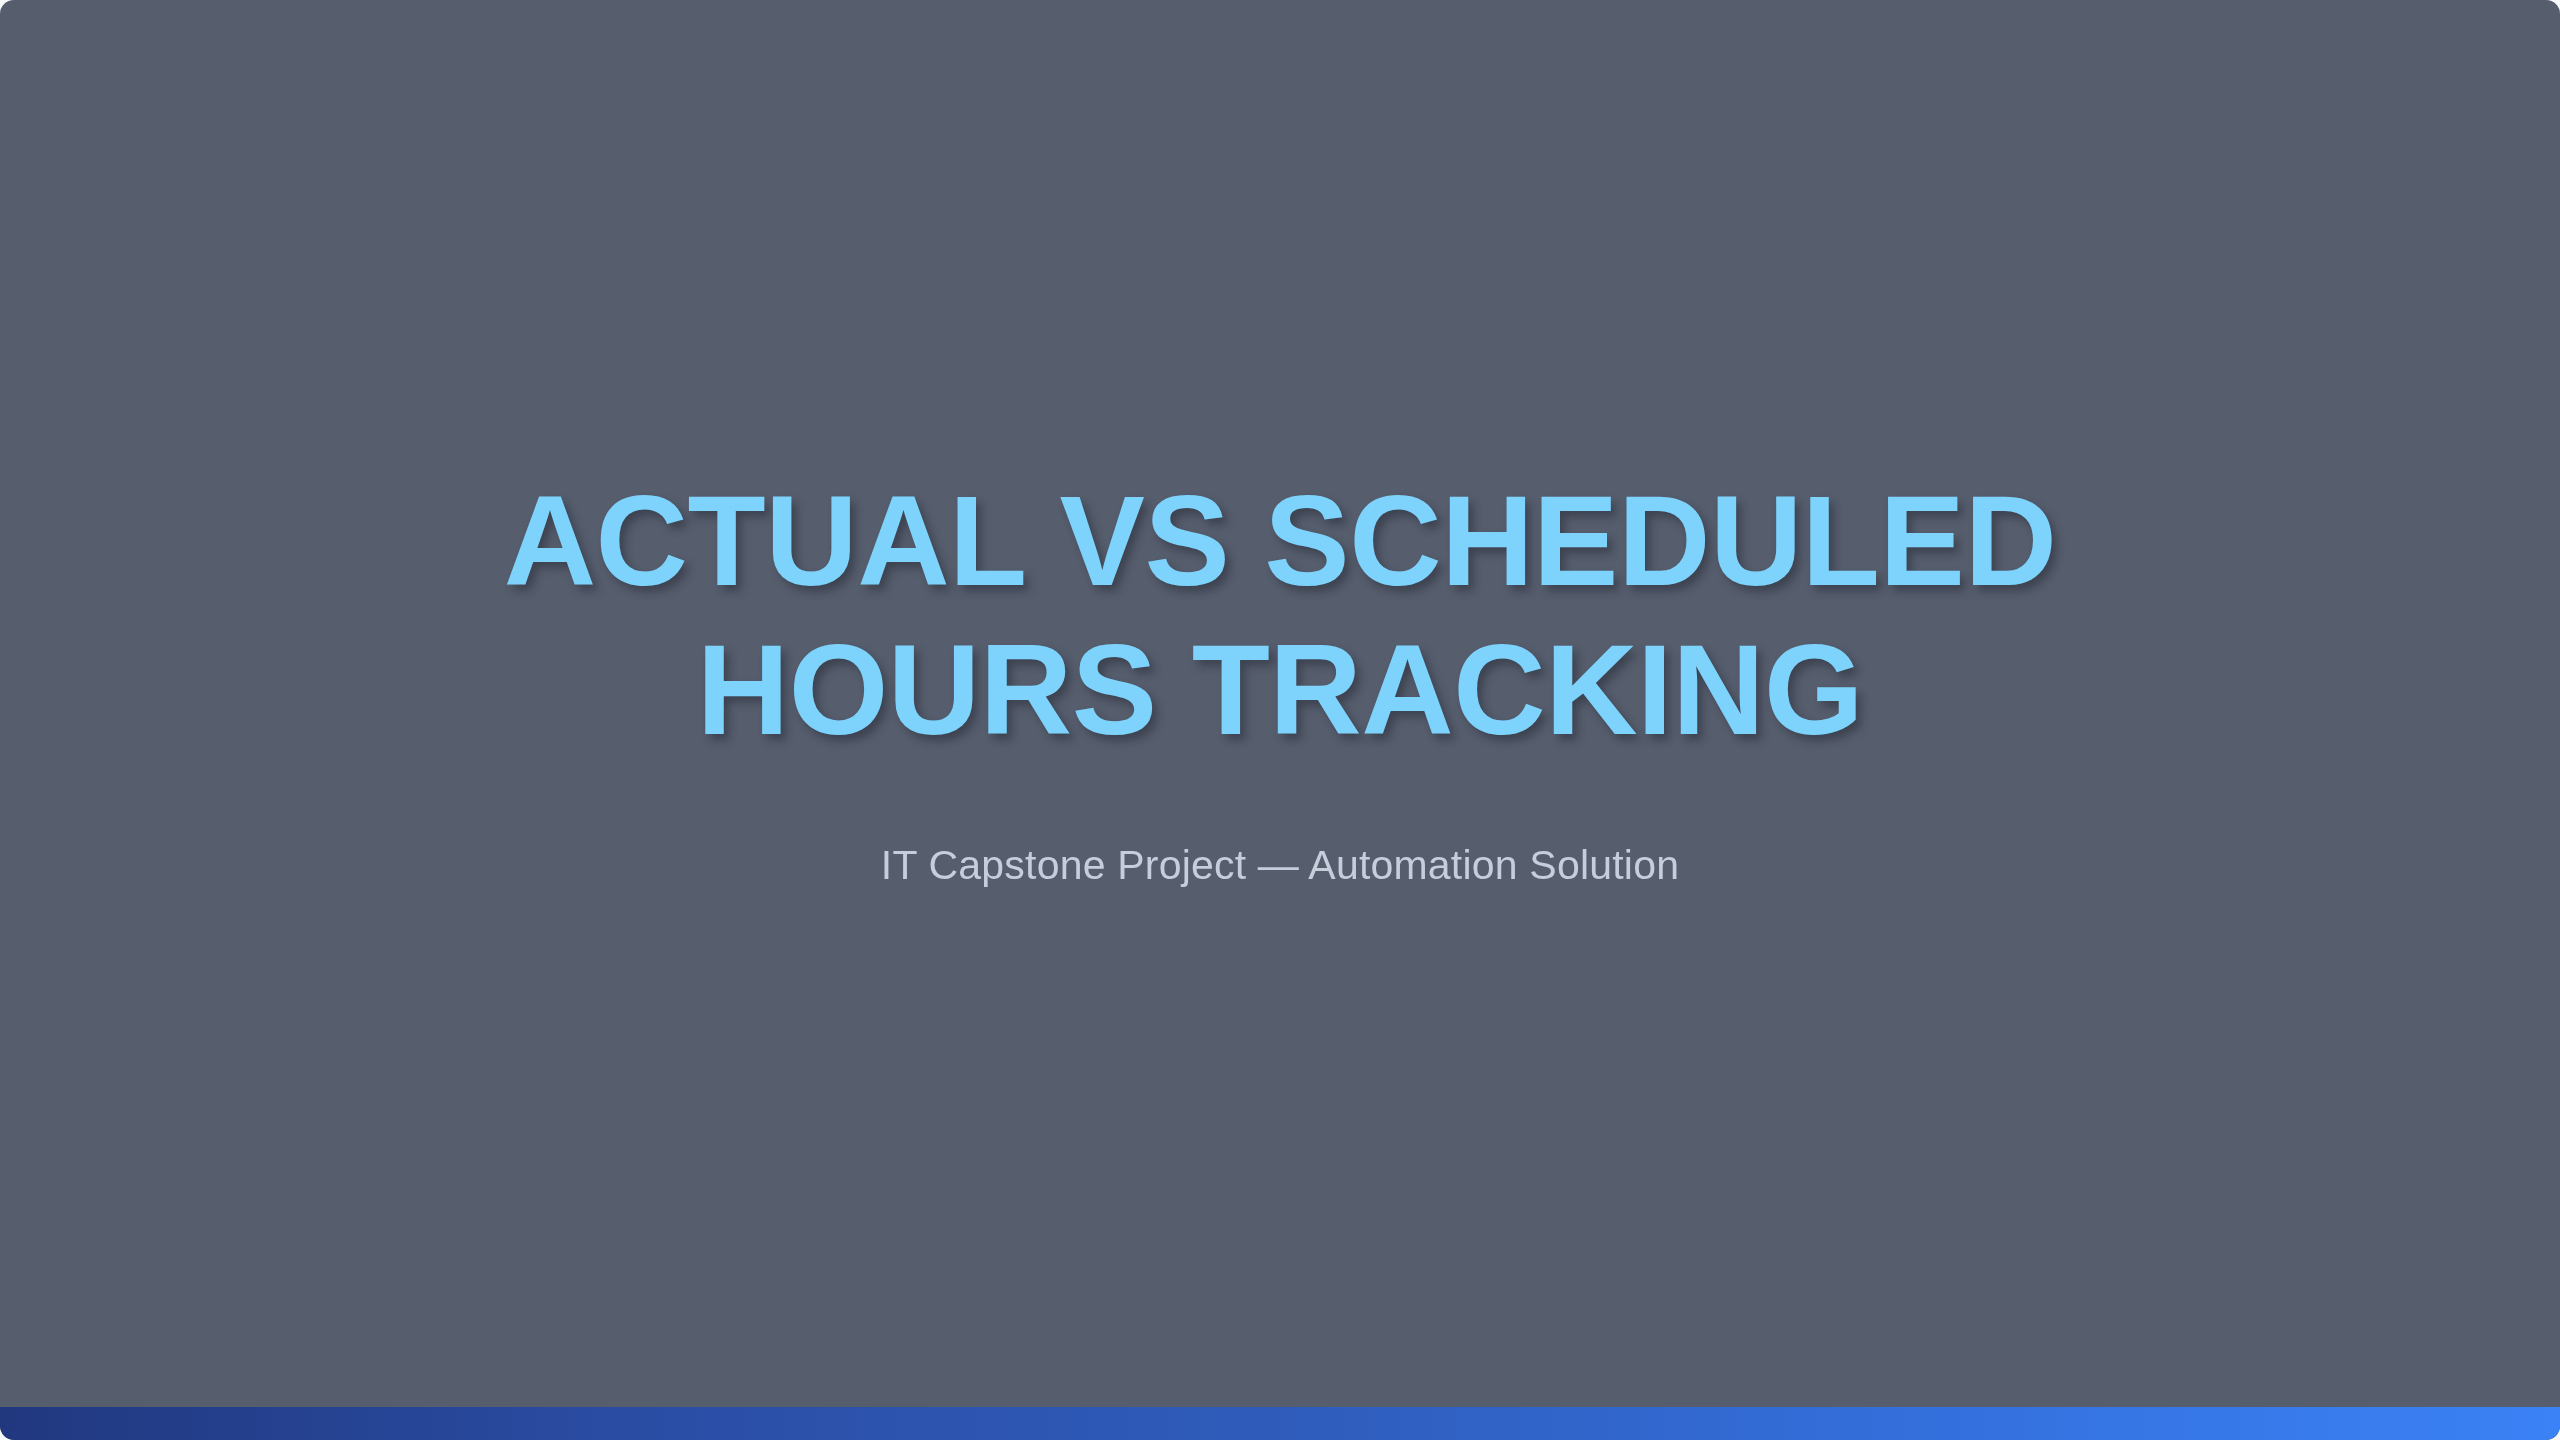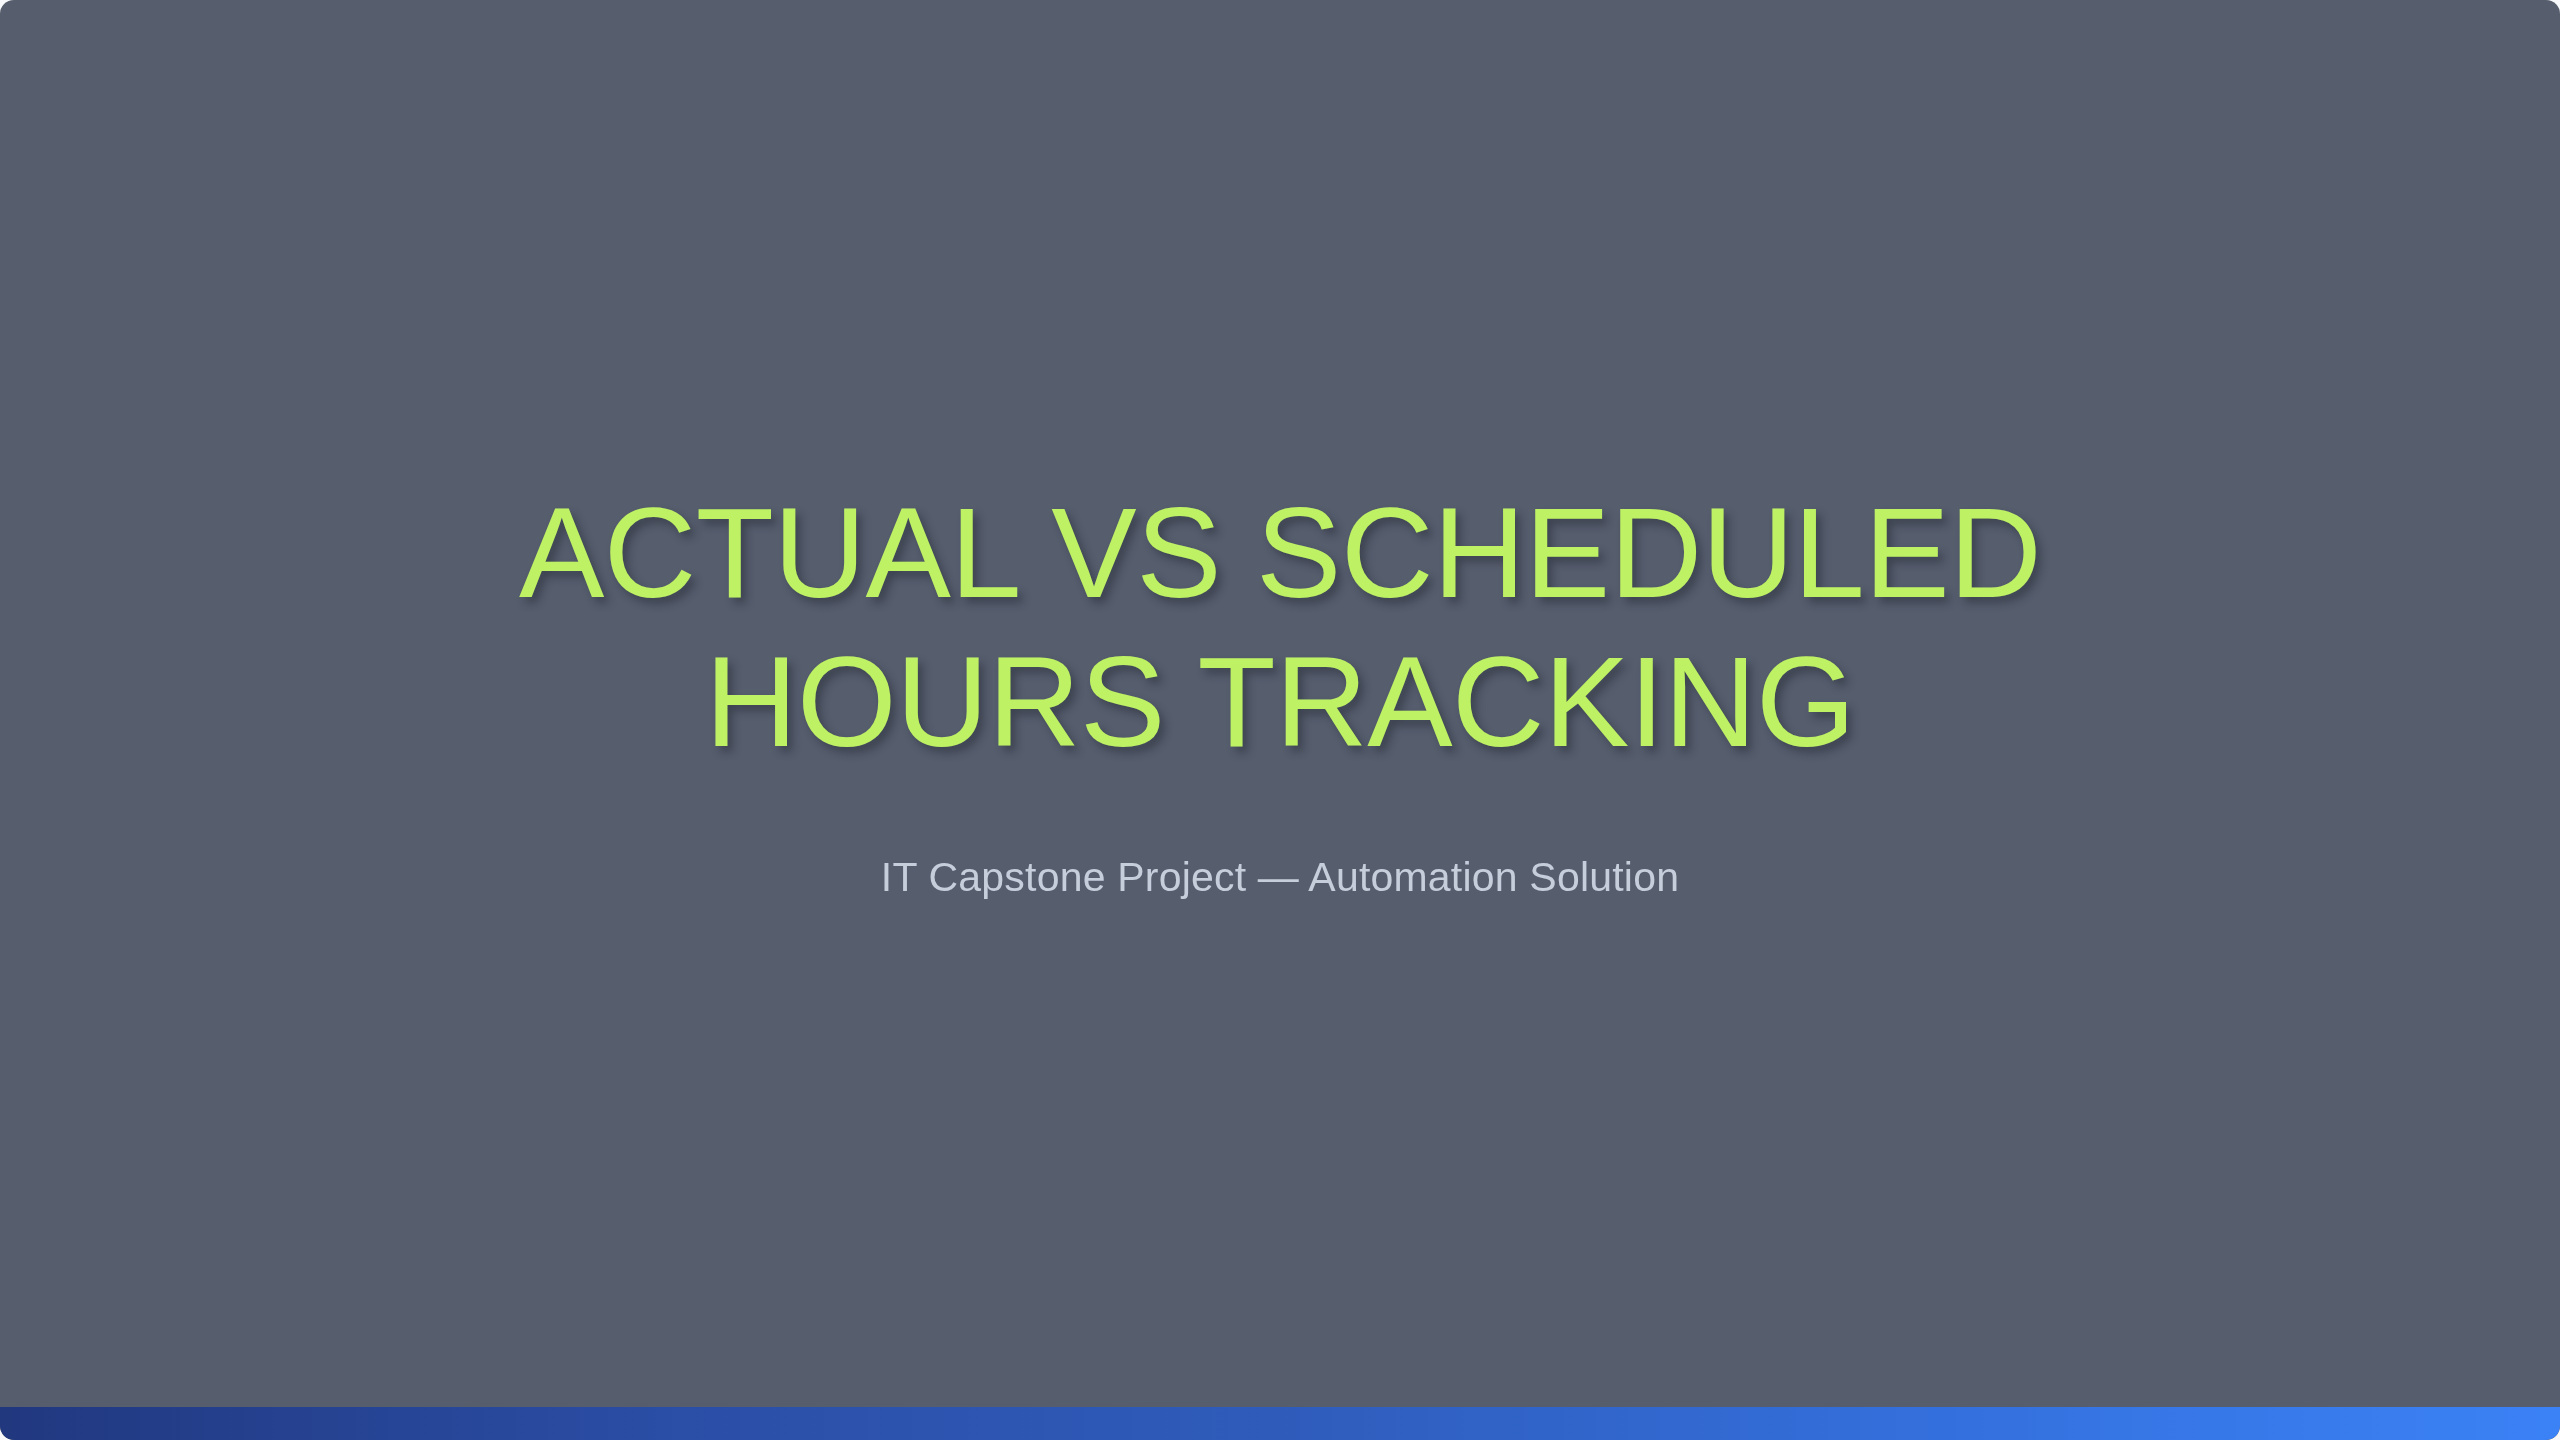--- a/index.html
+++ b/index.html
@@ -46,35 +46,35 @@
     bottom: 0;
     display: flex;
     flex-direction: column;
     align-items: center;
     justify-content: center;
     padding-bottom: 70px;
     box-sizing: border-box;
   }
 
   .title {
-    margin: 12px;
+    margin: 0;
     width: 1900px;
     text-align: center;
-    color: #bef264;
+    color: #7dd3fc;
     font-family: "Liberation Sans", sans-serif;
-    font-weight: normal;
+    font-weight: bold;
     font-size: 128px;
     line-height: 1.17;
     letter-spacing: -0.5px;
     text-transform: uppercase;
     text-shadow: 5px 6px 9px rgba(26, 30, 40, 0.42);
   }
 
   .subtitle {
-    margin: 0;
+    margin: 12px;
     padding-top: 62px;
     width: 1900px;
     text-align: center;
     color: #c6cddb;
     font-family: "Liberation Sans", sans-serif;
     font-weight: normal;
     font-size: 41px;
     line-height: 1.3;
     letter-spacing: 0.2px;
   }

